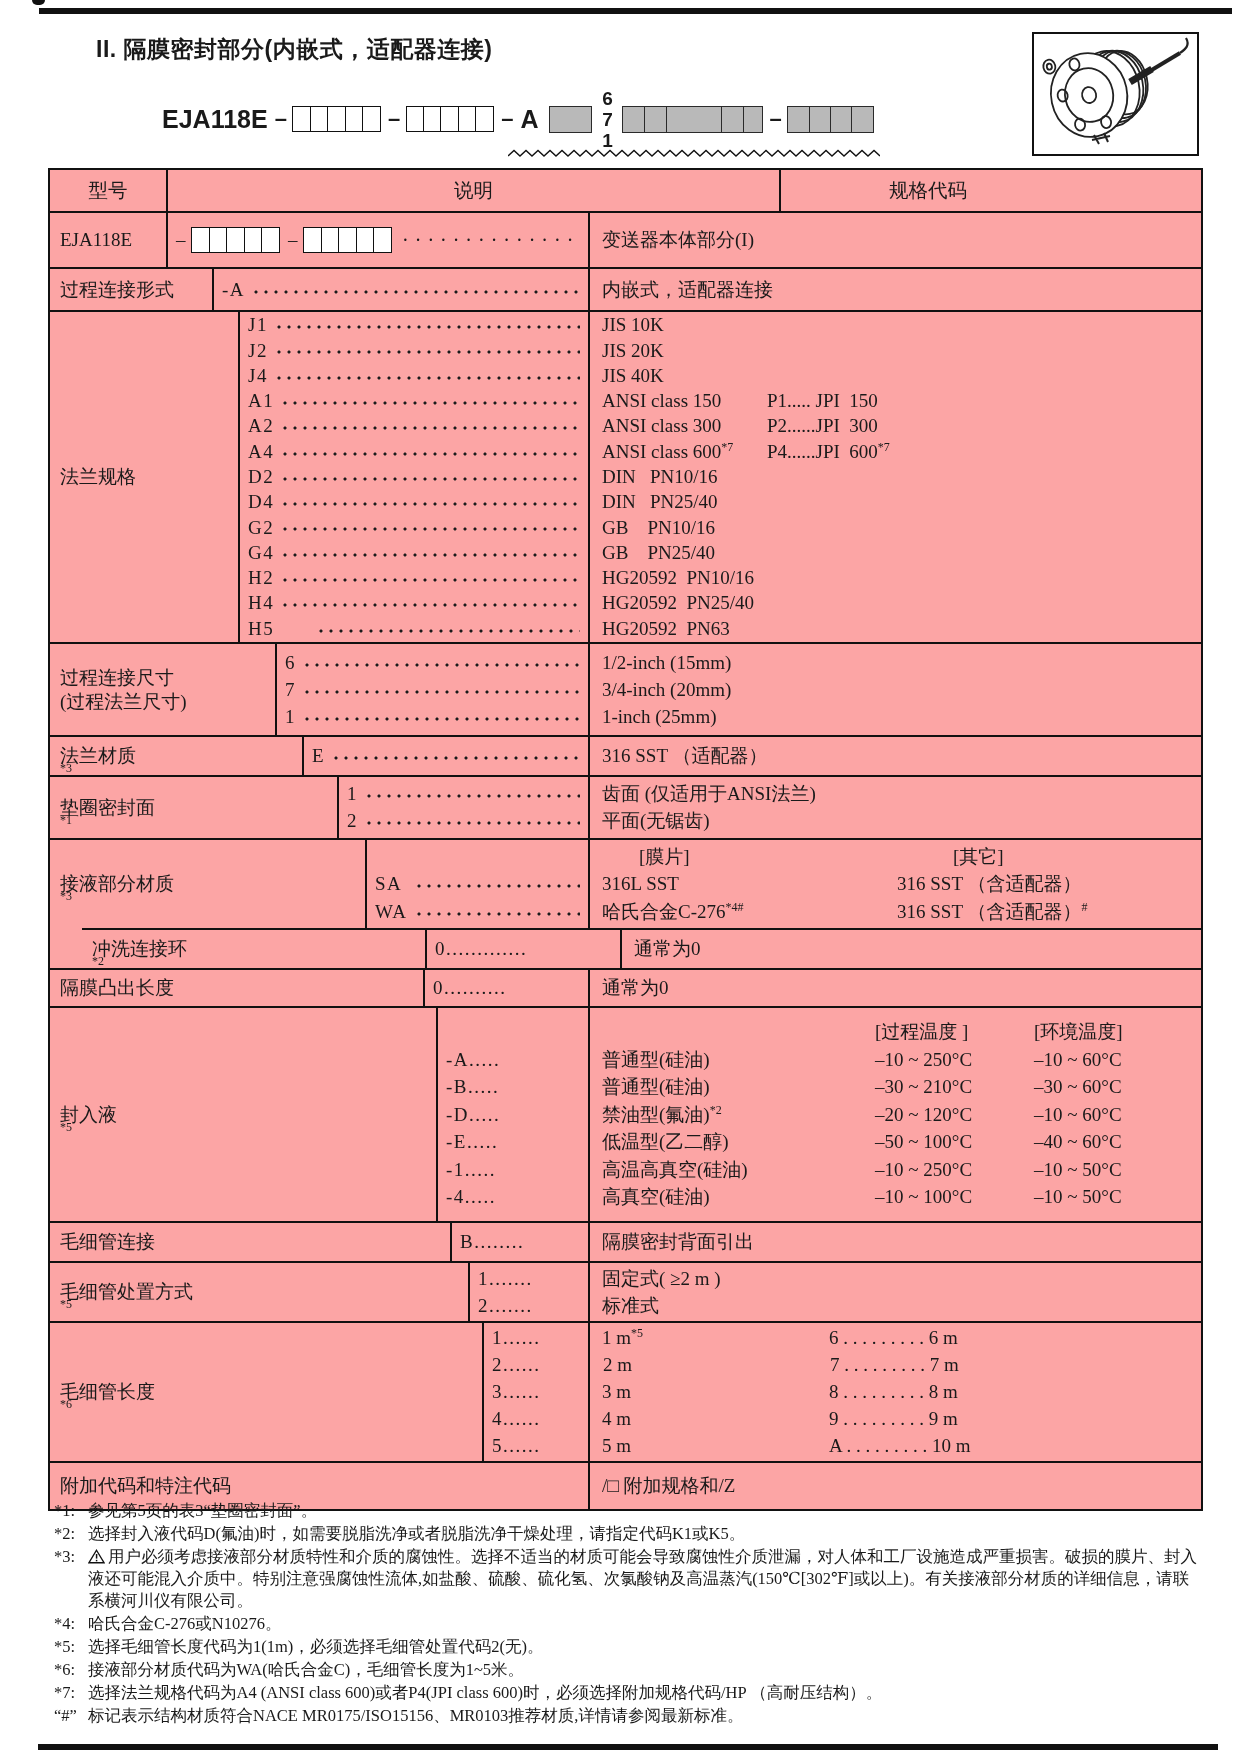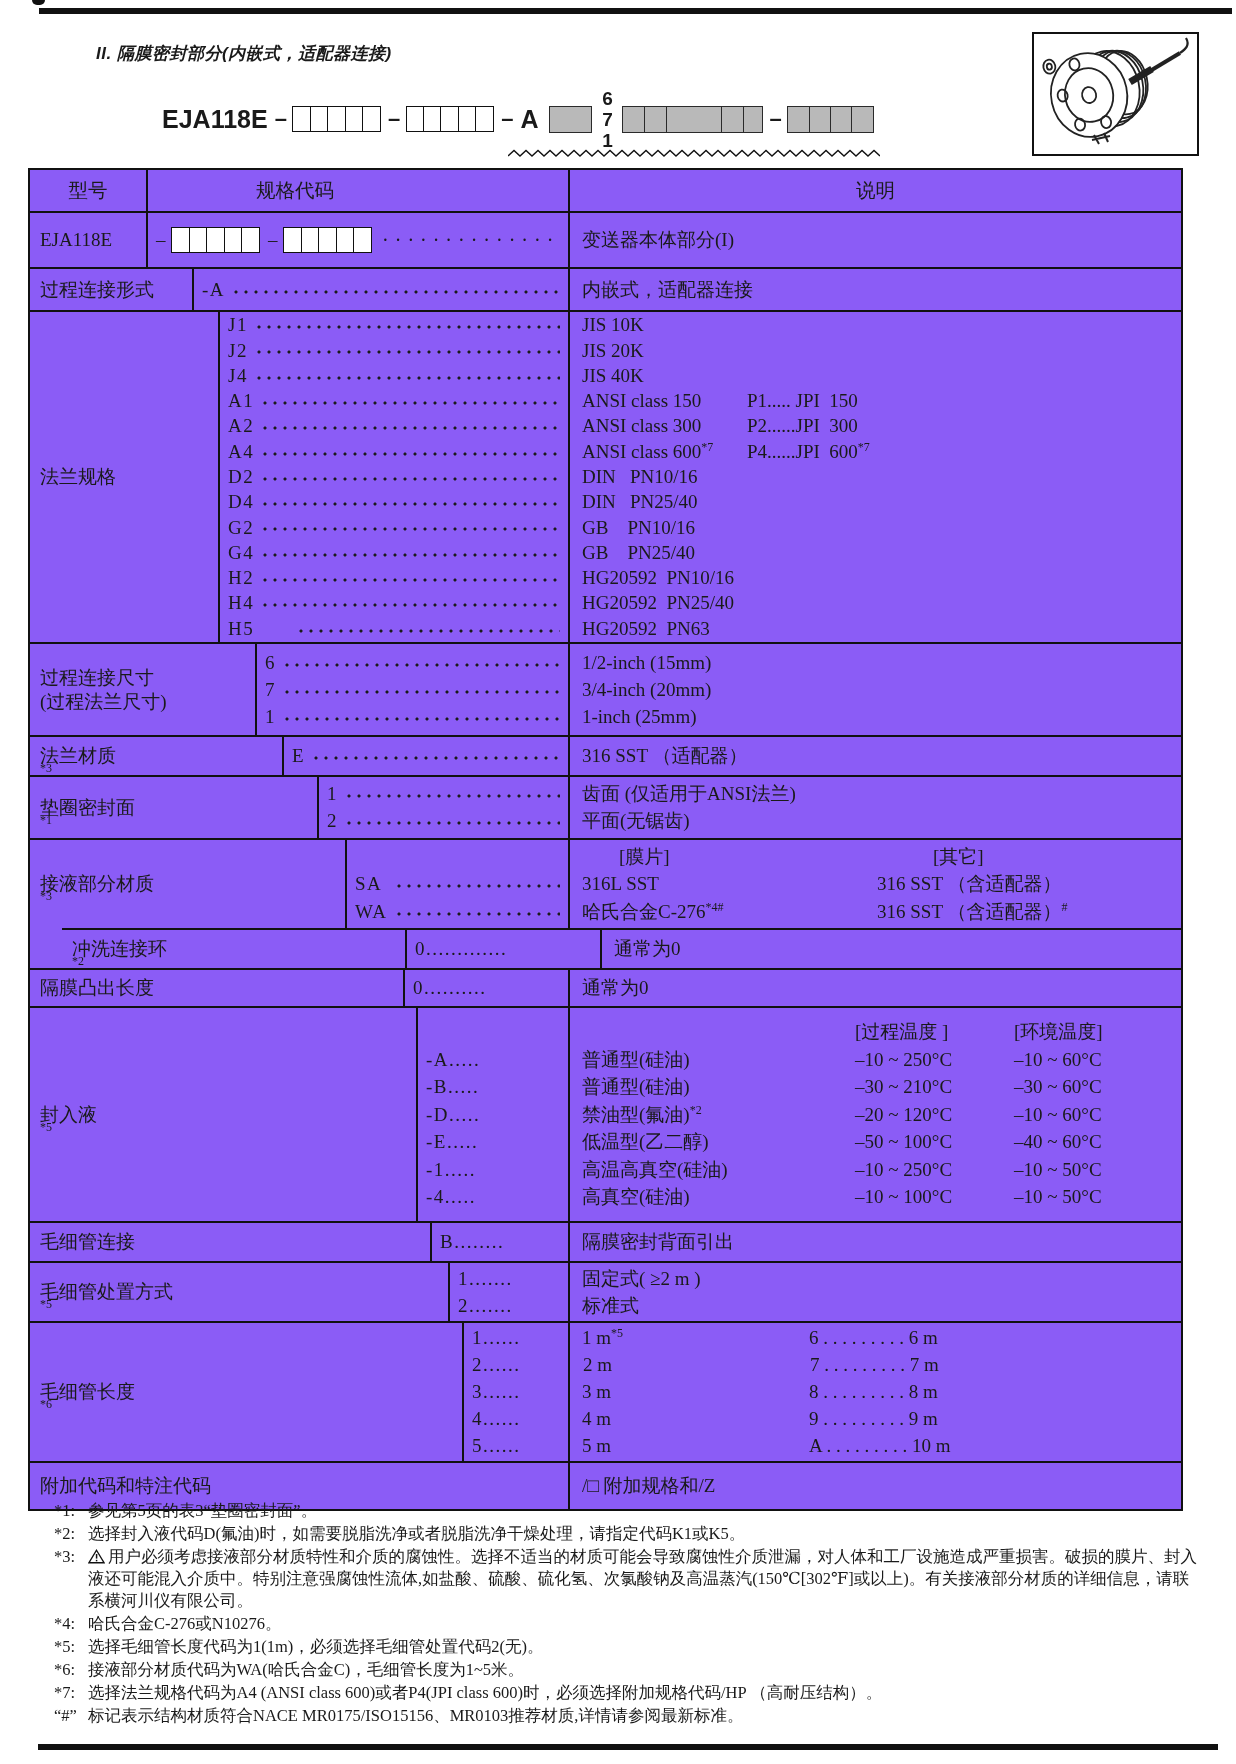--- a/index.html
+++ b/index.html
@@ -10,38 +10,38 @@
   }
   .abs{position:absolute;}
   .sans{font-family:"Liberation Sans","DejaVu Sans",sans-serif;}
 
   
   #corner-glyph{left:32px;top:0;width:13px;height:5px;background:#111;border-radius:0 0 6px 6px;}
   #top-rule{left:39px;top:8px;width:1193px;height:6px;background:#111;}
   #bottom-rule{left:38px;top:1744px;width:1180px;height:6px;background:#111;}
 
   
-  #page-title{left:96px;top:42px;font-size:17px;font-weight:bold;letter-spacing:.5px;font-style:italic;}
+  #page-title{left:96px;top:34px;font-size:23px;font-weight:bold;letter-spacing:.5px;}
 
   
   #model-line{left:162px;top:88px;height:62px;display:flex;align-items:center;}
   .mtext{font-size:25px;font-weight:bold;font-family:"Liberation Sans","DejaVu Sans",sans-serif;}
   .mdash{font-size:22px;font-weight:bold;margin:0 7px;font-family:"Liberation Sans","DejaVu Sans",sans-serif;}
   .boxgrp{display:flex;}
   .wcell{width:19px;height:26px;border:1.6px solid #111;background:#fff;margin-left:-1.6px;box-sizing:border-box;}
   .gcell{height:27px;border:1.6px solid #2a2a2a;background:#b9b9b9;margin-left:-1.6px;box-sizing:border-box;}
   #mc-single{width:43px;height:27px;border:1.6px solid #2a2a2a;background:#b9b9b9;box-sizing:border-box;}
   #mc-stack{width:20px;text-align:center;font-size:19px;line-height:21px;font-weight:bold;margin:0 6px;font-family:"Liberation Sans","DejaVu Sans",sans-serif;}
   #wavy{left:508px;top:148px;}
 
   
   #illustration-box{left:1032px;top:32px;width:163px;height:120px;border:2px solid #111;background:#fff;}
 
   
-  #spec-table{left:28px;top:168px;width:1155px;border:2.5px solid #111;box-sizing:border-box;background:#8b5cf6;}
+  #spec-table{left:48px;top:168px;width:1155px;border:2.5px solid #111;box-sizing:border-box;background:#fca5a5;}
   .thead{display:flex;height:41px;box-sizing:border-box;font-size:19.5px;}
   .th{display:flex;align-items:center;box-sizing:border-box;}
   #th-model{width:116px;justify-content:center;}
   #th-code{width:422px;border-left:2px solid #111;padding-left:108px;}
   #th-desc{flex:1;border-left:2.5px solid #111;justify-content:center;}
 
   .sec{display:flex;border-top:2px solid #111;box-sizing:border-box;}
   .lab{box-sizing:border-box;flex:none;padding:2px 4px 2px 10px;display:flex;flex-direction:column;
        justify-content:center;font-size:19px;line-height:24px;white-space:pre-wrap;}
   .codecol{box-sizing:border-box;flex:none;border-left:2px solid #111;display:flex;flex-direction:column;justify-content:center;min-width:0;}
@@ -140,22 +140,22 @@
       <path d="M101 46 L146 19" stroke-width="4"></path>
       <path d="M146 19 C152 15 156 11 152 4" stroke-width="2.2"></path>
       <path d="M60 101 l5 9 M70 99 l4 9 M58 106 l18 -4" stroke-width="2"></path>
     </g>
   </svg>
 </div>
 
 <div class="abs" id="spec-table">
   <div class="thead">
     <div class="th" id="th-model">型号</div>
+    <div class="th" id="th-desc">说明</div>
     <div class="th" id="th-code">规格代码</div>
-    <div class="th" id="th-desc">说明</div>
   </div>
   <div id="table-body">
       <div class="sec" style="height: 56px;">
         <div class="lab" style="width: 116px;">EJA118E</div>
         <div class="codecol" style="width: 422px;">
           <div class="ln" style="height: 34px;">
             <span class="ctext">–</span>
             <span class="boxgrp" style="margin-left: 6px;">
               <span class="wcell"></span>
               <span class="wcell"></span>

